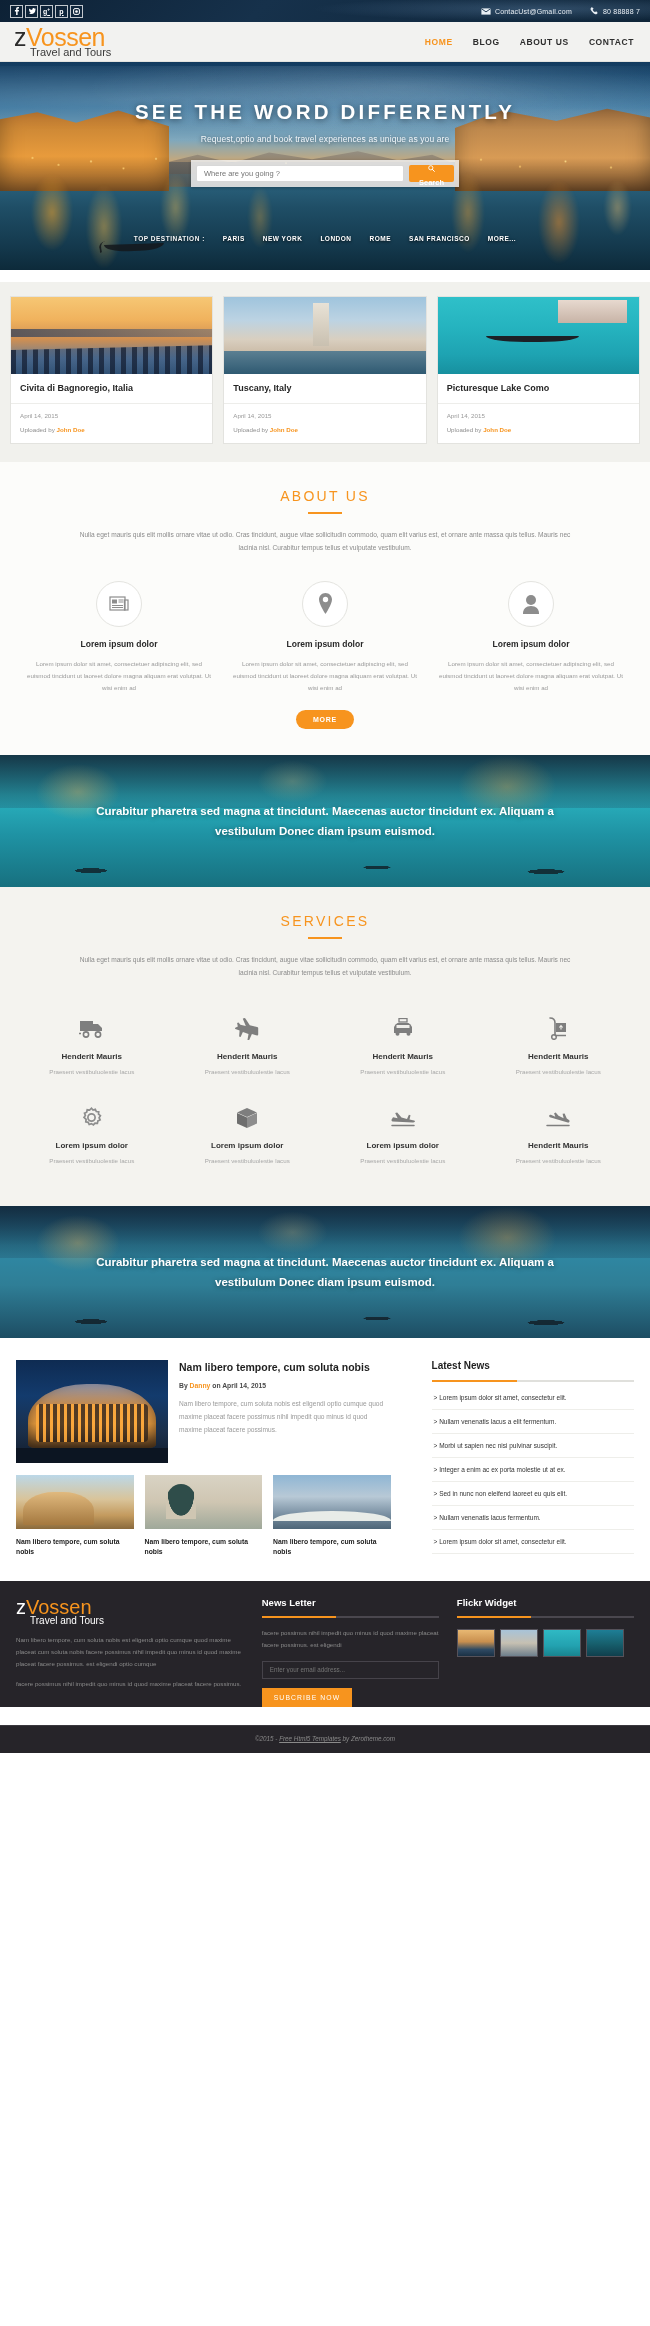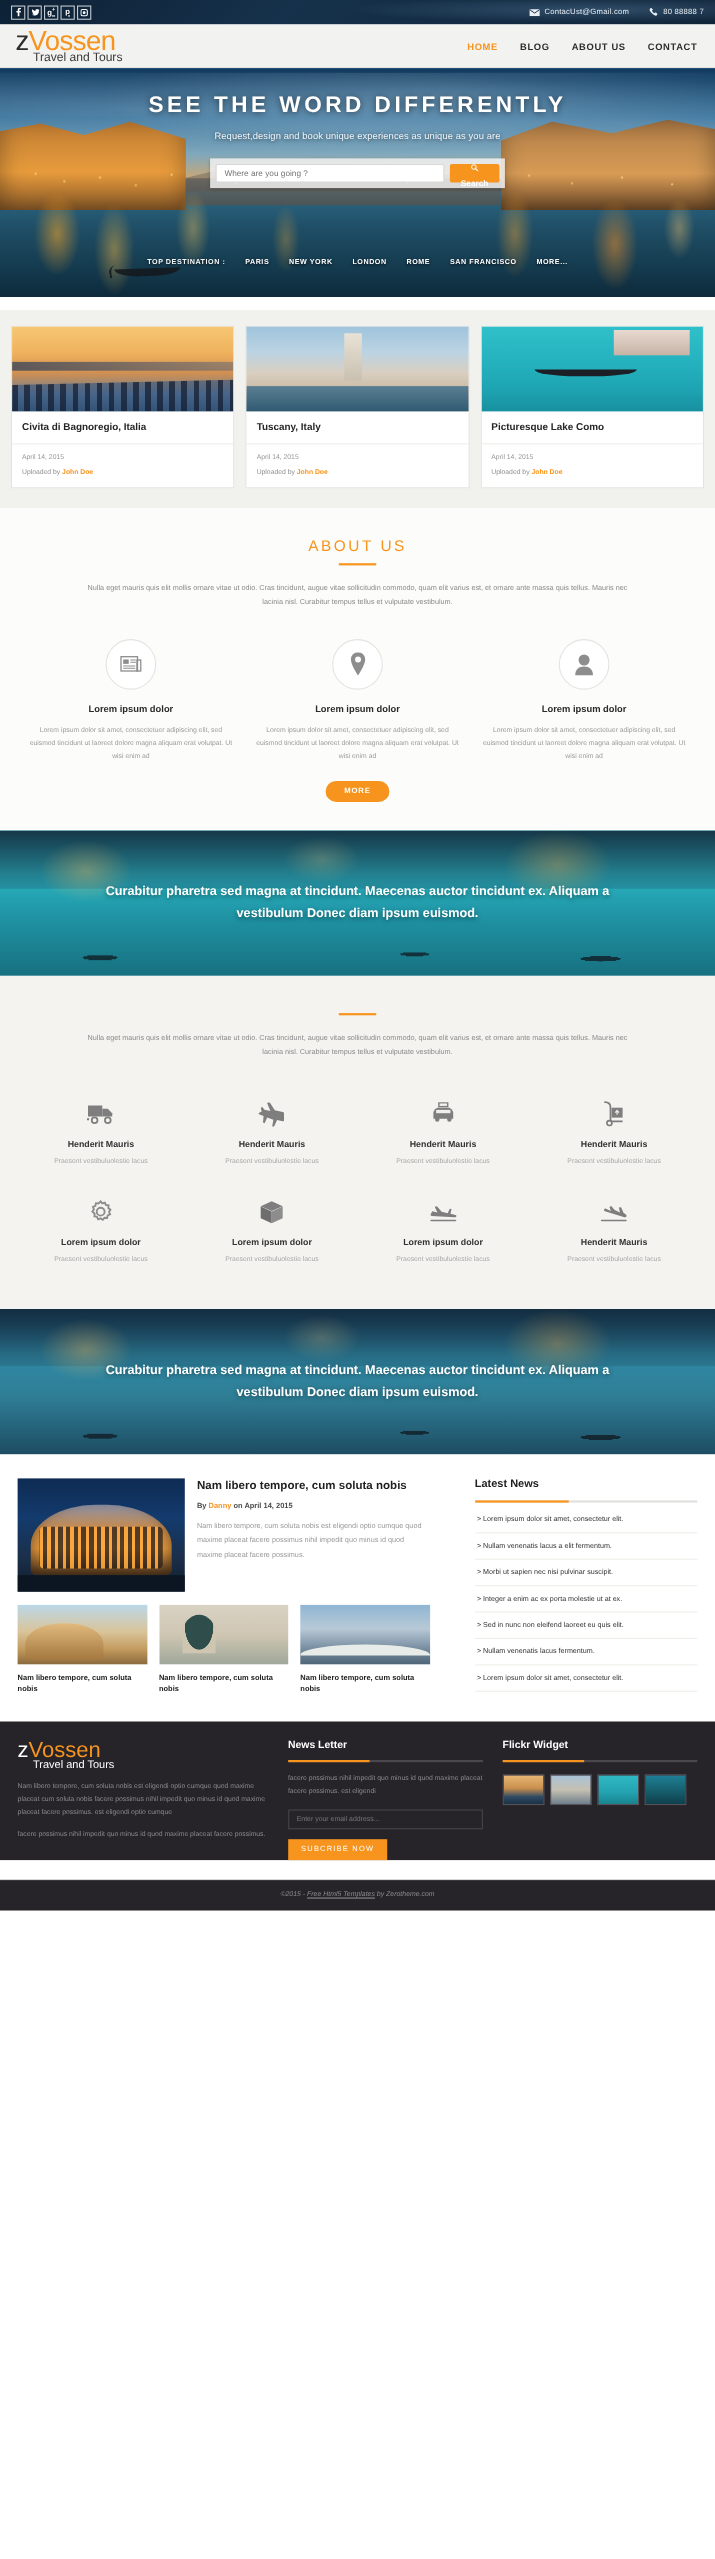--- a/index.html
+++ b/index.html
@@ -129,20 +129,21 @@
     transform: rotate(-2deg); opacity:.85;
   }
   .hero .gondola::before{
     content:""; position:absolute; left:-5px; bottom:0; width:10px; height:11px;
     border-left:2px solid #14181c; border-radius: 60% 0 0 0; transform: rotate(-8deg);
   }
   .hero-inner{ position: relative; z-index: 3; text-align: center; padding-top: 22px; }
   .hero h1 {
     color: #fff; font-size: 20.5px; font-weight: bold; letter-spacing: 3.2px;
     text-shadow: 0 1px 6px rgba(0,0,0,.55);
+    margin-top: 16px;
   }
   .hero .sub {
     color: #f2f6fa; font-size: 8.5px; margin-top: 10px; letter-spacing: .1px;
     text-shadow: 0 1px 4px rgba(0,0,0,.6);
   }
   .searchwrap{
     margin: 16px auto 0; width: 268px; background: rgba(245,245,245,.82);
     padding: 5px; display: flex; gap: 5px; box-shadow: 0 1px 3px rgba(0,0,0,.25);
   }
   .searchwrap input{
@@ -436,21 +437,21 @@
     <div class="water"></div>
     <div class="midbld"></div>
     <div class="bldL"></div>
     <div class="bldR"></div>
     <div class="win"></div>
     <div class="waterlights"></div>
     <div class="gondola"></div>
 
     <div class="hero-inner">
       <h1>SEE THE WORD DIFFERENTLY</h1>
-      <div class="sub">Request,design and book unique experiences as unique as you are</div>
+      <div class="sub">Request,optio and book travel experiences as unique as you are</div>
       <div class="searchwrap">
         <input type="text" placeholder="Where are you going ?" style="">
         <button class="searchbtn">
           <span><svg width="7" height="7" viewBox="0 0 7 7">
                 <circle cx="2.8" cy="2.8" r="2.1" fill="none" stroke="#fff" stroke-width="0.9"></circle>
                 <path d="M4.4 4.4 6.4 6.4" stroke="#fff" stroke-width="1" stroke-linecap="round"></path>
               </svg></span>
           <span>Search</span>
         </button>
       </div>
@@ -537,20 +538,21 @@
   </section>
 
   <section class="banner">
     <div class="topstrip"></div>
     <div class="scene"></div>
     <div class="boats"></div>
     <div class="txt">Curabitur pharetra sed magna at tincidunt. Maecenas auctor tincidunt ex. Aliquam a vestibulum Donec diam ipsum euismod.</div>
   </section>
 
   <section class="sec services">
+    <h2 class="sec-title">SERVICES</h2>
     <div class="sec-rule"></div>
     <p class="sec-lead">Nulla eget mauris quis elit mollis ornare vitae ut odio. Cras tincidunt, augue vitae sollicitudin commodo, quam elit varius est, et ornare ante massa quis tellus. Mauris nec lacinia nisl. Curabitur tempus tellus et vulputate vestibulum.</p>
     <div class="svc-grid">
       <div class="svc">
         <div class="ic">
           <svg width="26" height="19" viewBox="0 0 26 19">
               <rect x="1" y="2" width="13" height="10" fill="#7e7e7e"></rect>
               <path fill="#7e7e7e" d="M14 5h5l4 4v3h-9z"></path>
               <circle cx="7" cy="15.5" r="2.6" fill="none" stroke="#7e7e7e" stroke-width="1.6"></circle>
               <circle cx="19" cy="15.5" r="2.6" fill="none" stroke="#7e7e7e" stroke-width="1.6"></circle>

